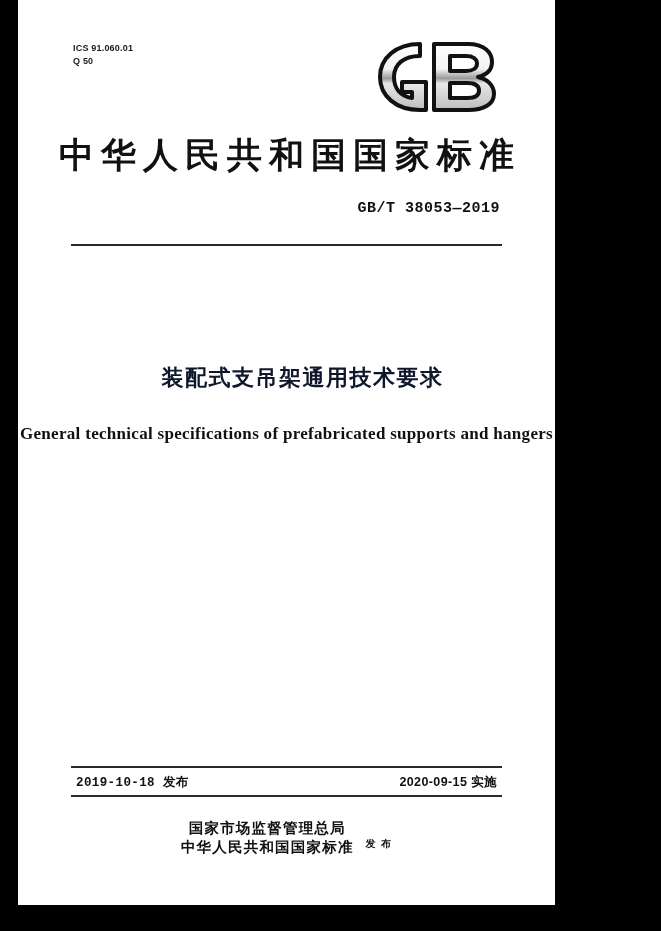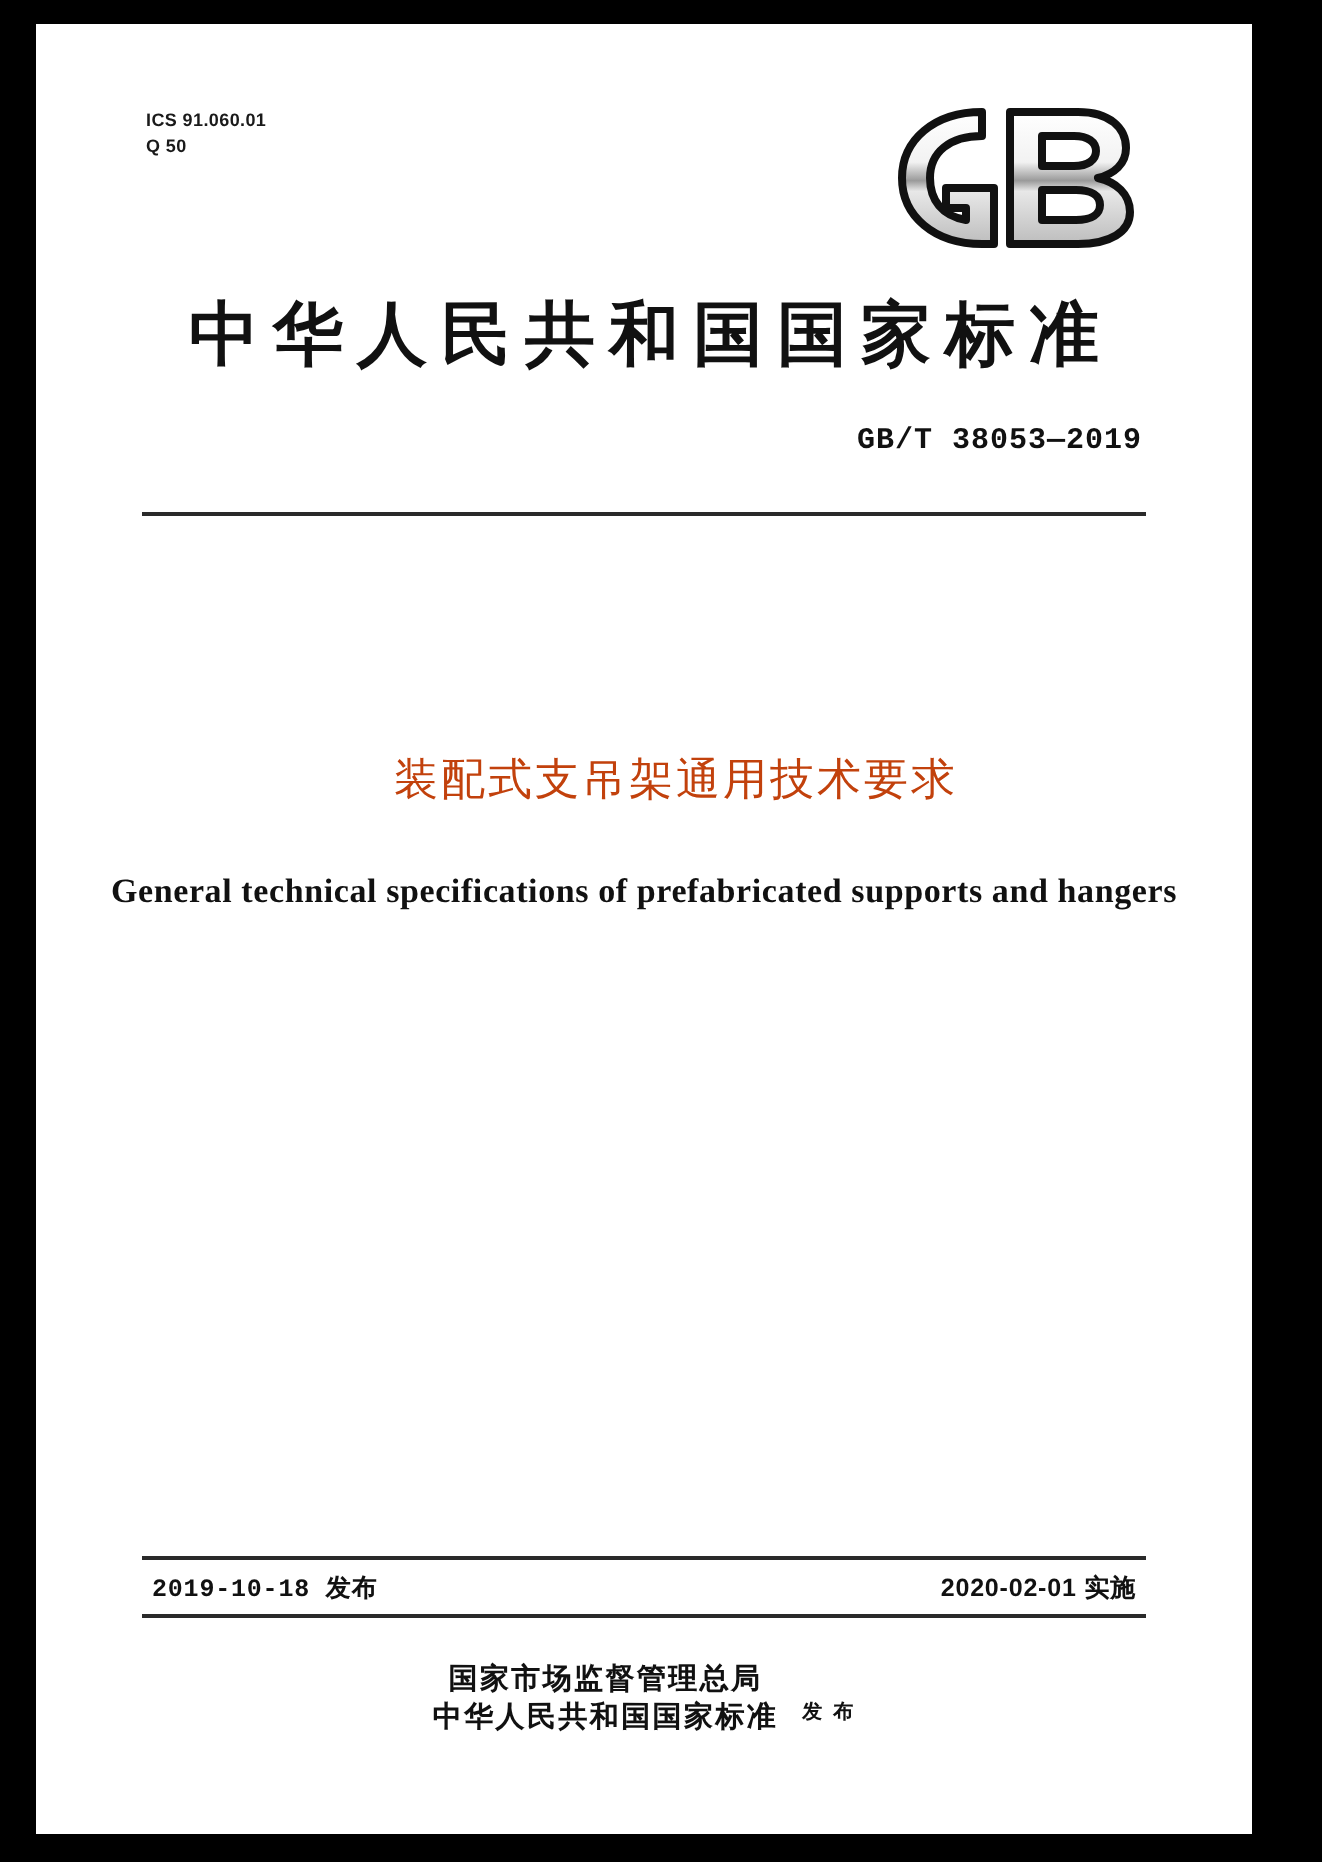--- a/index.html
+++ b/index.html
@@ -9,22 +9,22 @@
   }
   body {
     width: 661px;
     height: 931px;
     overflow: hidden;
     font-family: "Liberation Sans", sans-serif;
   }
   .page {
     position: absolute;
     left: 18px;
-    top: 12px;
-    width: 608px;
+    top: 0;
+    width: 537px;
     height: 905px;
     background: #ffffff;
     box-sizing: border-box;
   }
   .ics-block {
     position: absolute;
     left: 55px;
     top: 42px;
     font-family: "Liberation Sans", sans-serif;
     font-size: 9px;
@@ -76,22 +76,22 @@
     background: #2a2a2a;
   }
   .doc-title-cn {
     position: absolute;
     left: 0;
     right: 0;
     top: 363px;
     text-align: center;
     font-family: "DejaVu Serif", "Liberation Serif", serif;
     font-size: 22px;
-    font-weight: normal;
-    color: #c2410c;
+    font-weight: bold;
+    color: #0f172a;
     letter-spacing: 1.5px;
     padding-left: 32px;
   }
   .doc-title-en {
     position: absolute;
     left: 0;
     right: 0;
     top: 424px;
     text-align: center;
     font-family: "Liberation Serif", serif;
@@ -216,21 +216,21 @@
 
   <div class="std-number">GB/T 38053—2019</div>
 
   <div class="rule"></div>
 
   <div class="doc-title-cn">装配式支吊架通用技术要求</div>
   <div class="doc-title-en">General technical specifications of prefabricated supports and hangers</div>
 
   <div class="footer-rule-top"></div>
   <div class="issue-date">2019-10-18 发布</div>
-  <div class="effective-date">2020-02-01 实施</div>
+  <div class="effective-date">2020-09-15 实施</div>
   <div class="footer-rule-bottom"></div>
 
   <div class="issuer-block">
     <div class="issuer-inner">
       <div class="issuer-lines">
         <div>国家市场监督管理总局</div>
         <div>中华人民共和国国家标准</div>
       </div><div class="issuer-publish">发 布</div>
     </div>
   </div>

